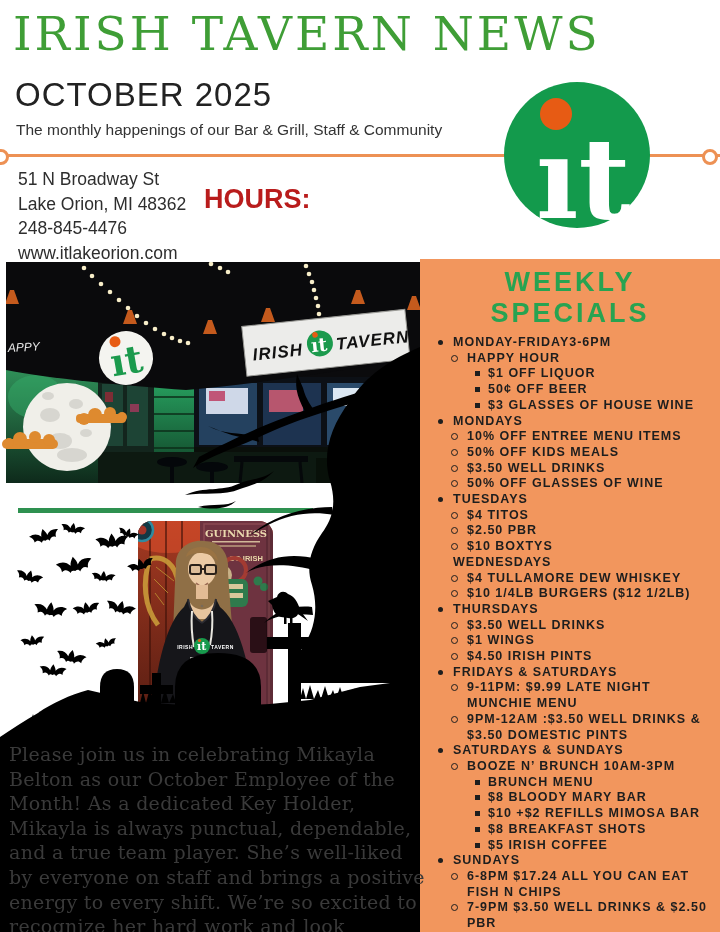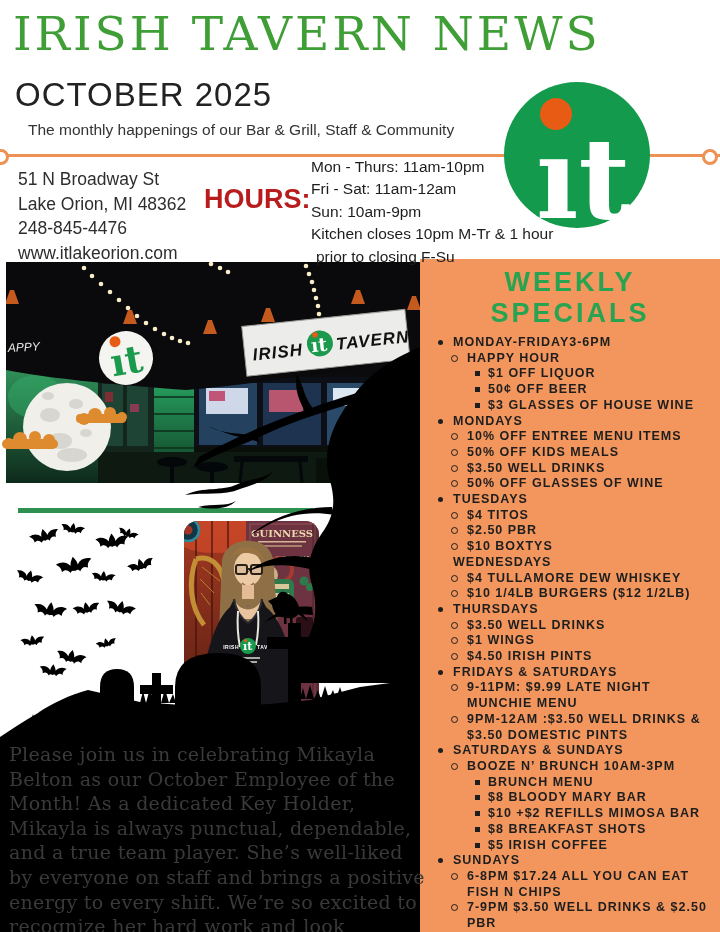--- a/index.html
+++ b/index.html
@@ -2,36 +2,36 @@
 <html><head>
 <meta charset="utf-8">
 <style>
   html,body{margin:0;padding:0;background:#888;}
   .page{position:relative;width:720px;height:932px;background:#ffffff;overflow:hidden;
         font-family:"Liberation Sans",sans-serif;margin:0 auto;}
   
   .nl-title{position:absolute;left:13px;top:6px;font-family:"DejaVu Serif",serif;
             font-weight:normal;font-size:47px;letter-spacing:3px;color:#3f9e36;white-space:nowrap;z-index:6;}
   .nl-month{position:absolute;left:15px;top:76px;font-size:33px;letter-spacing:1px;color:#222;z-index:6;}
-  .nl-tagline{position:absolute;left:28px;top:121px;font-size:15.5px;font-weight:500;color:#333;z-index:6;}
+  .nl-tagline{position:absolute;left:16px;top:121px;font-size:15.5px;font-weight:500;color:#333;z-index:6;}
   .divider{position:absolute;left:0;top:154px;width:720px;height:3px;background:#ED9154;z-index:2;}
   .ring{position:absolute;width:10px;height:10px;border:3px solid #ED9154;border-radius:50%;background:#fff;top:149px;z-index:2;}
   .ring.l{left:-7px}.ring.r{left:702px}
   .logo-wrap{position:absolute;left:502px;top:80px;width:150px;height:150px;z-index:3;}
   .contact{position:absolute;left:18px;top:167px;font-size:17.5px;line-height:24.5px;color:#2e2e2e;z-index:6;}
   .hours-label{position:absolute;left:204px;top:184px;font-size:27px;font-weight:700;color:#b91c1c;z-index:6;}
   .hours{position:absolute;left:311px;top:156px;font-size:15.5px;line-height:22.4px;color:#1d1d1d;z-index:6;}
   .hours .c-line{white-space:nowrap}
   .hours .c-line:last-child{padding-left:5px}
   
   .tavern-photo{position:absolute;left:6px;top:262px;width:415px;height:221px;z-index:1;}
   .feature-heading{position:absolute;left:18px;top:479px;font-size:23px;font-weight:800;color:#16291d;z-index:6;}
   .feature-underline{position:absolute;left:18px;top:508px;width:295px;height:5px;background:#2E9150;z-index:4;}
   .employee-photo{position:absolute;left:138px;top:521px;width:135px;height:198px;border-radius:14px 14px 0 0;
-                  overflow:hidden;z-index:1;margin-left:46px;}
+                  overflow:hidden;z-index:1;}
   .article{position:absolute;left:9px;top:742px;width:416px;font-family:"DejaVu Serif",serif;
            font-size:19px;line-height:24.6px;letter-spacing:0.3px;color:#3a3a3a;z-index:6;}
   .overlay{position:absolute;left:0;top:255px;width:420px;height:685px;z-index:5;pointer-events:none;}
   
   .sidebar{position:absolute;left:420px;top:259px;width:300px;height:673px;background:#F2965D;z-index:4;box-sizing:border-box;}
   .ws-title{margin-top:8px;text-align:center;font-size:27px;font-weight:700;letter-spacing:3px;
             color:#28A351;line-height:31px;}
   .sp{margin-top:6px;font-size:12.5px;font-weight:700;letter-spacing:1px;color:#1e1e1e;
       line-height:15.7px;padding-right:4px;}
   .row{display:flex;align-items:flex-start;}
@@ -67,28 +67,20 @@
   </div>
 
   <div class="contact">
 
   <div class="c-line">51 N Broadway St</div>
       <div class="c-line">Lake Orion, MI 48362</div>
       <div class="c-line">248-845-4476</div>
       <div class="c-line">www.itlakeorion.com</div>
     </div>
   <div class="hours-label">HOURS:</div>
-  <div class="hours">
-
-  <div class="c-line">Mon - Thurs: 11am-10pm</div>
-      <div class="c-line">Fri - Sat: 11am-12am</div>
-      <div class="c-line">Sun: 10am-9pm</div>
-      <div class="c-line">Kitchen closes 10pm M-Tr &amp; 1 hour</div>
-      <div class="c-line">prior to closing F-Su</div>
-    </div>
 
   <div class="tavern-photo">
     <svg width="415" height="221" viewBox="0 0 415 221">
       <defs>
         <linearGradient id="gWall" x1="0" y1="0" x2="0" y2="1">
           <stop offset="0" stop-color="#2f8f58"></stop>
             <stop offset="1" stop-color="#0e2a1b"></stop>
         </linearGradient>
         <linearGradient id="gBrick" x1="0" y1="0" x2="0" y2="1">
           <stop offset="0" stop-color="#27a05f"></stop>

